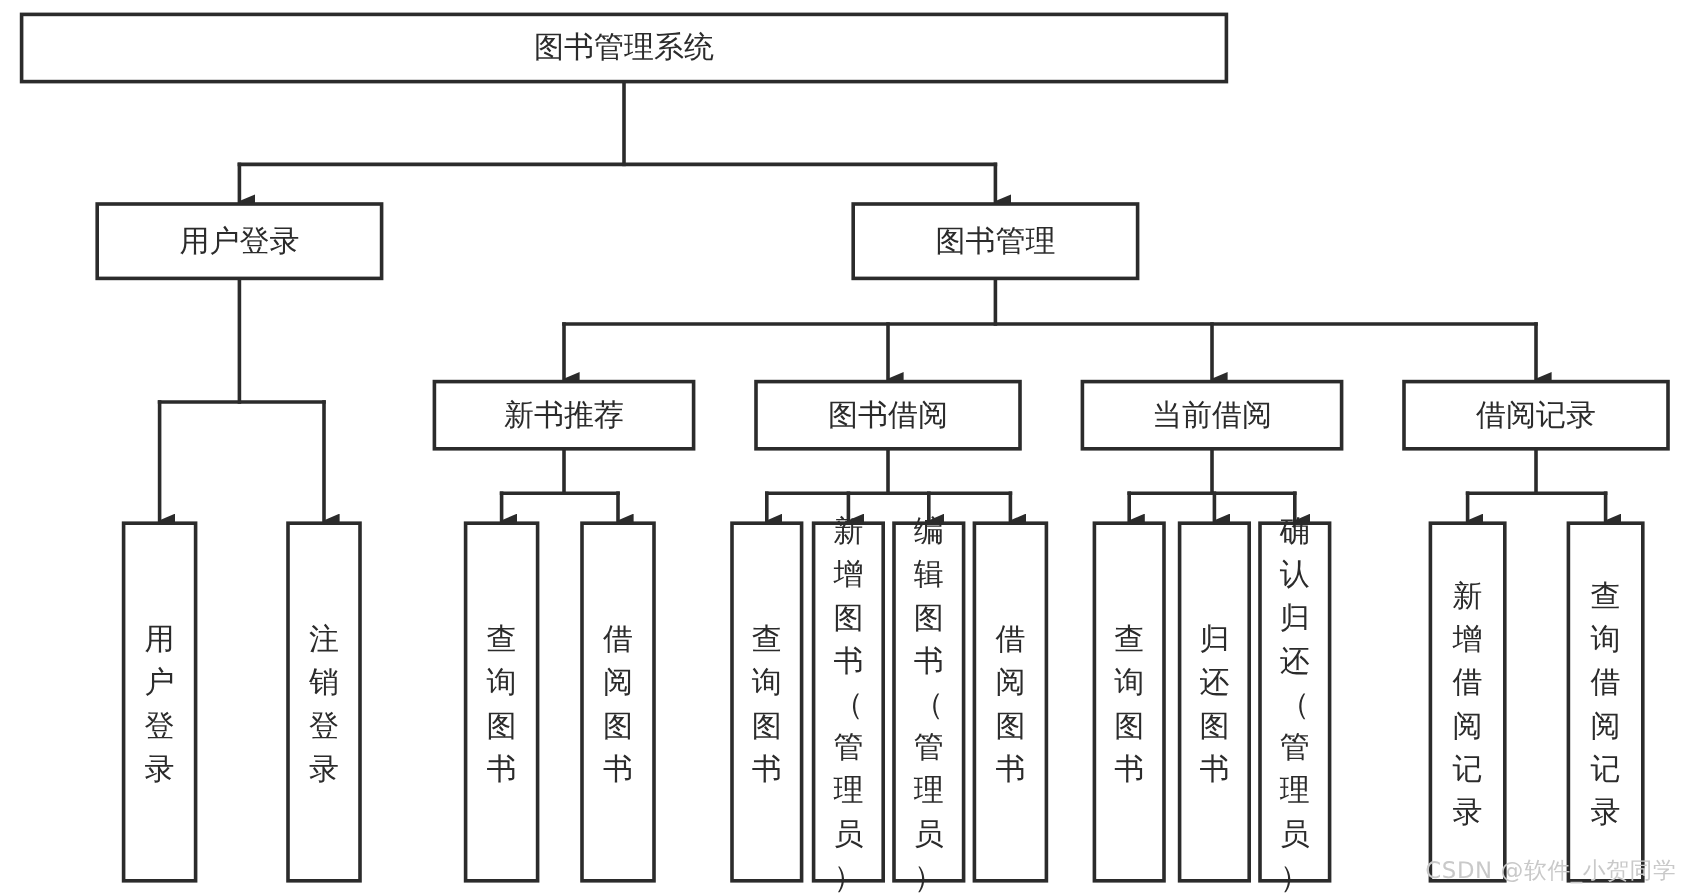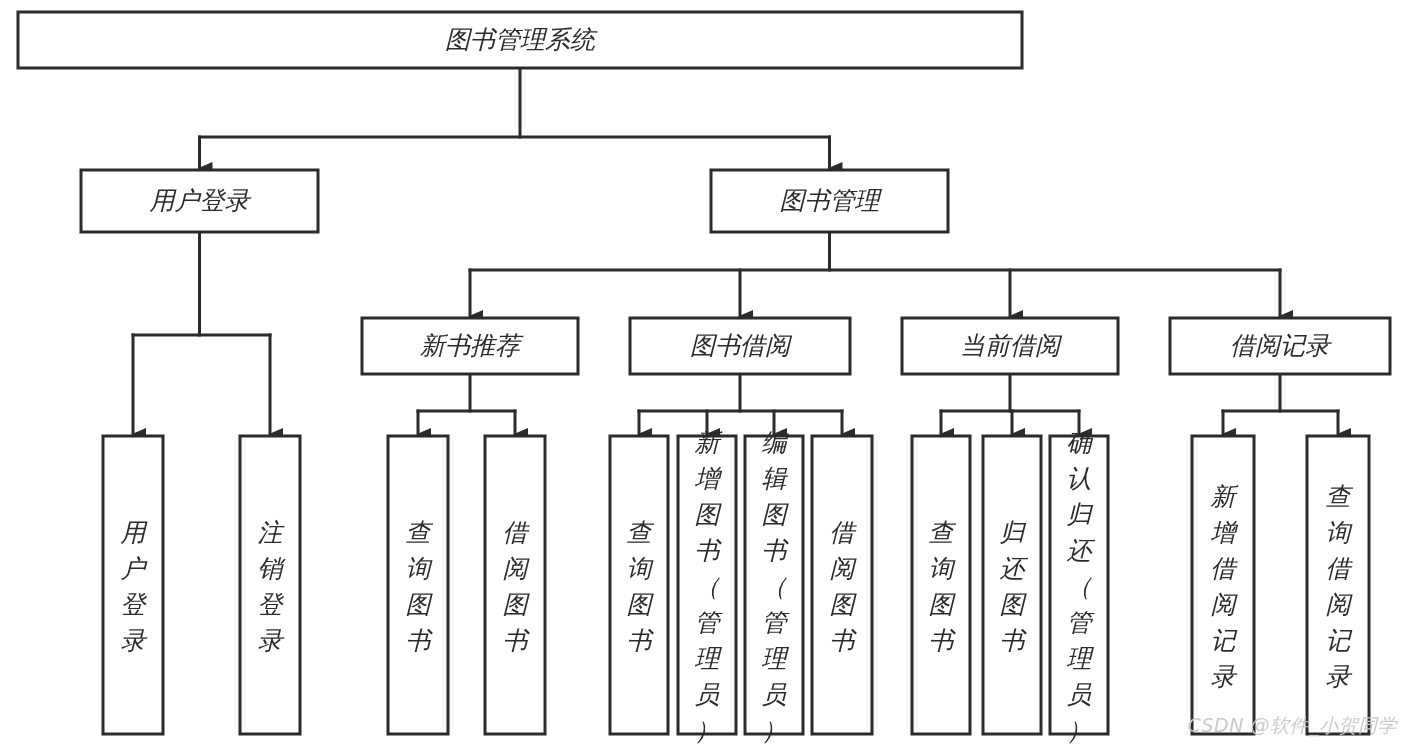--- a/index.html
+++ b/index.html
@@ -11,21 +11,20 @@
     width: 1405px;
     height: 747px;
     font-family: "DejaVu Sans", "Liberation Sans", sans-serif;
     overflow: hidden;
     position: relative;
   }
   #diagram-root {
     position: relative;
     width: 1405px;
     height: 747px;
-    font-style: italic;
   }
   svg#tree-svg {
     position: absolute;
     top: 0;
     left: 0;
     width: 1405px;
     height: 747px;
     display: block;
   }
   .node-rect {

